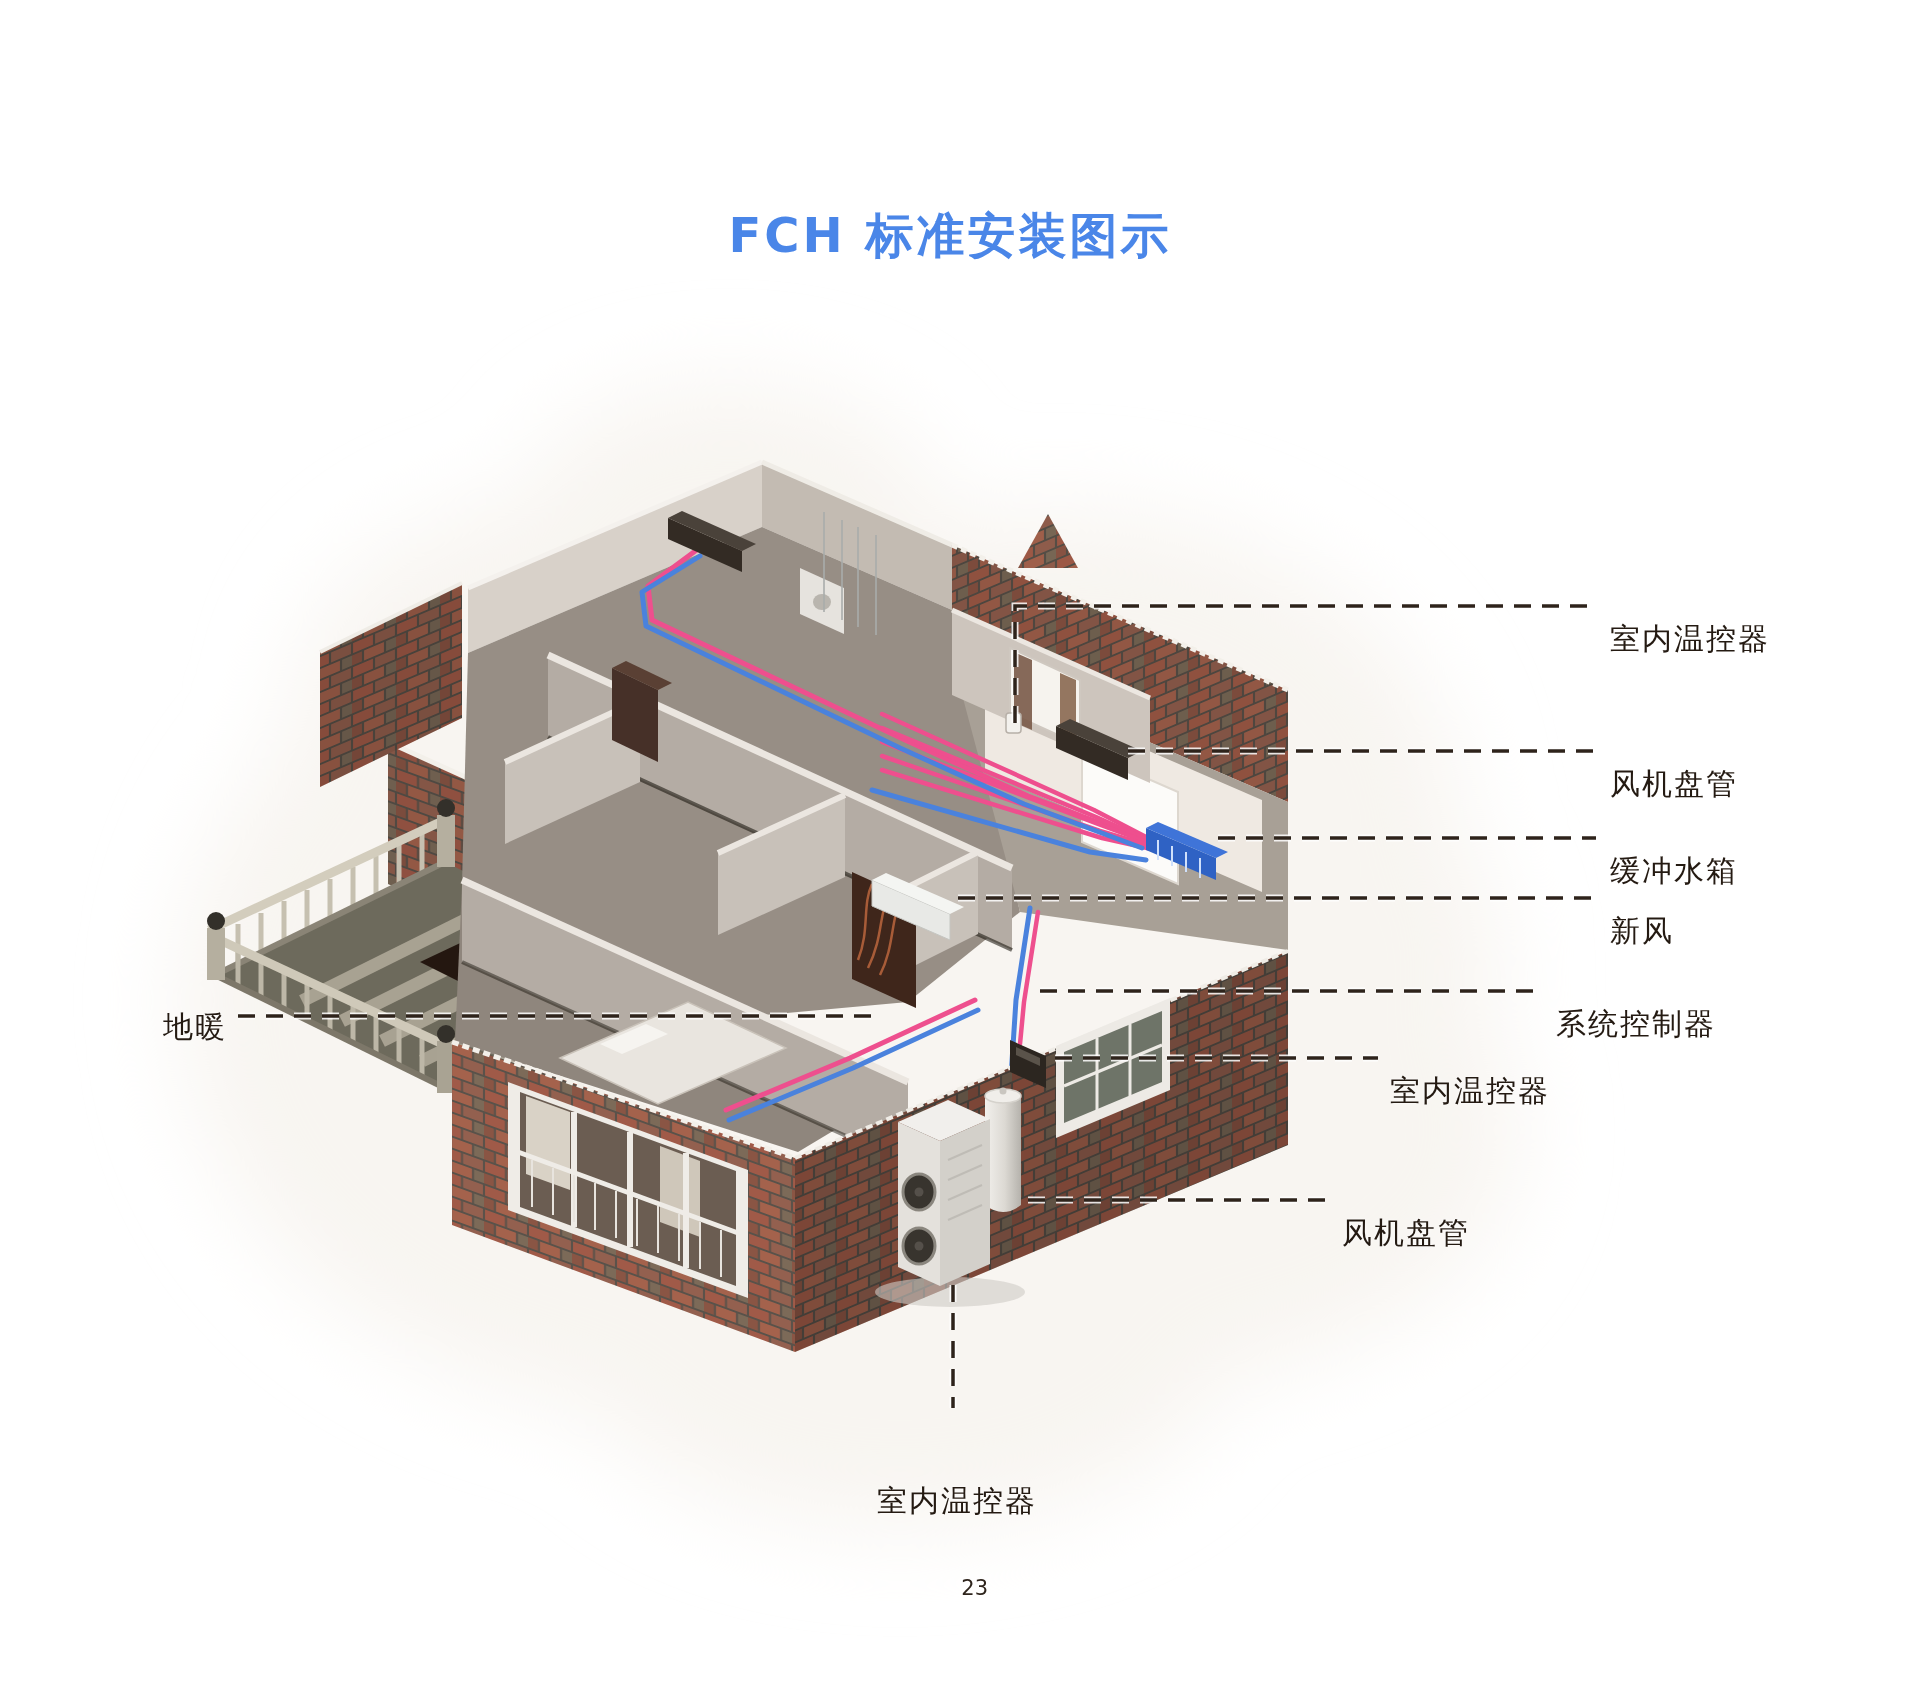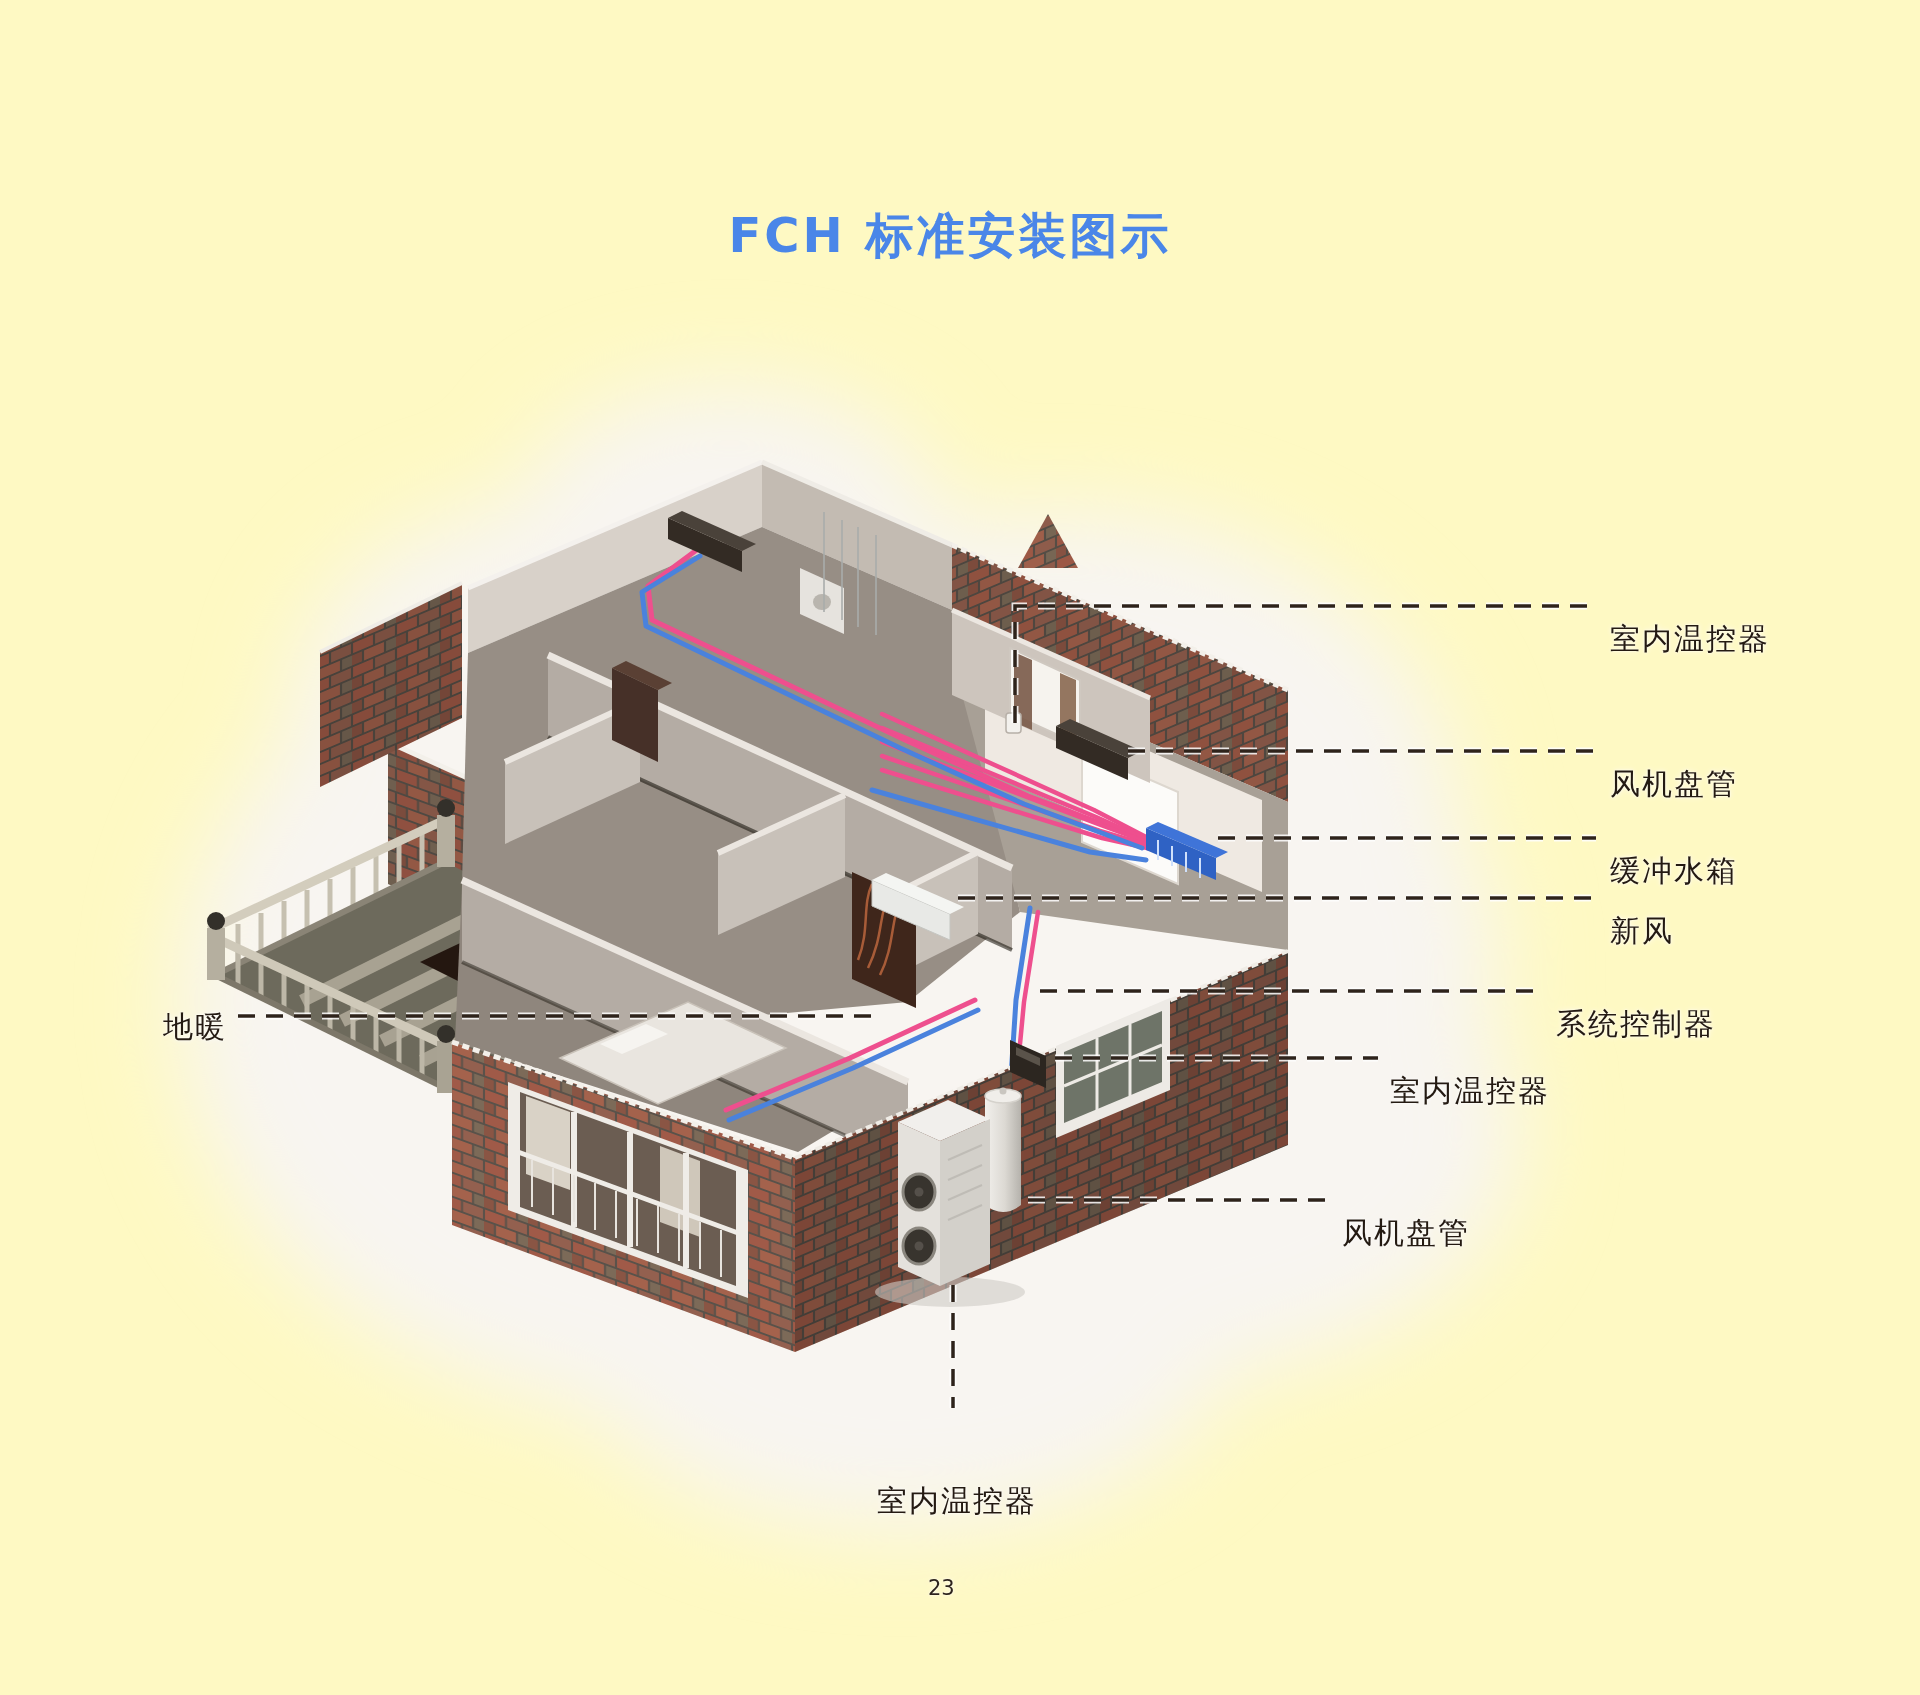--- a/index.html
+++ b/index.html
@@ -1,25 +1,25 @@
 <!DOCTYPE html>
 <html><head>
 <meta charset="utf-8">
 <style>
   html,body{margin:0;padding:0;background:#000;}
-  #stage{position:relative;width:1920px;height:1695px;background:#fef9c3;overflow:hidden;
+  #stage{position:relative;width:1920px;height:1695px;background:#ffffff;overflow:hidden;
          font-family:"DejaVu Sans","Liberation Sans",sans-serif;}
   #stage svg{position:absolute;left:0;top:0;}
   .title{position:absolute;left:690px;top:204px;width:520px;text-align:center;
          font-size:48px;font-weight:bold;letter-spacing:3px;color:#4a86e8;
          font-family:"DejaVu Sans","Liberation Sans",sans-serif;}
   .callout{position:absolute;font-size:30px;letter-spacing:2px;color:#241a12;white-space:nowrap;
            transform:translateY(-50%);
            text-shadow:0 0 2px rgba(255,255,255,.95),0 0 5px rgba(255,255,255,.65),0 0 9px rgba(255,255,255,.35);margin-top:33px;}
-  .pagenum{position:absolute;left:928px;top:1576px;width:60px;text-align:left;font-size:21px;
+  .pagenum{position:absolute;left:928px;top:1576px;width:60px;text-align:right;font-size:21px;
            color:#2e241c;text-shadow:0 0 2px rgba(255,255,255,.9),0 0 5px rgba(255,255,255,.5);}
 </style>
 </head>
 <body>
 
 <div id="stage">
 
 <svg width="1920" height="1695" viewBox="0 0 1920 1695">
   <defs>
     <filter id="blobBlur" x="-40%" y="-40%" width="180%" height="180%">

